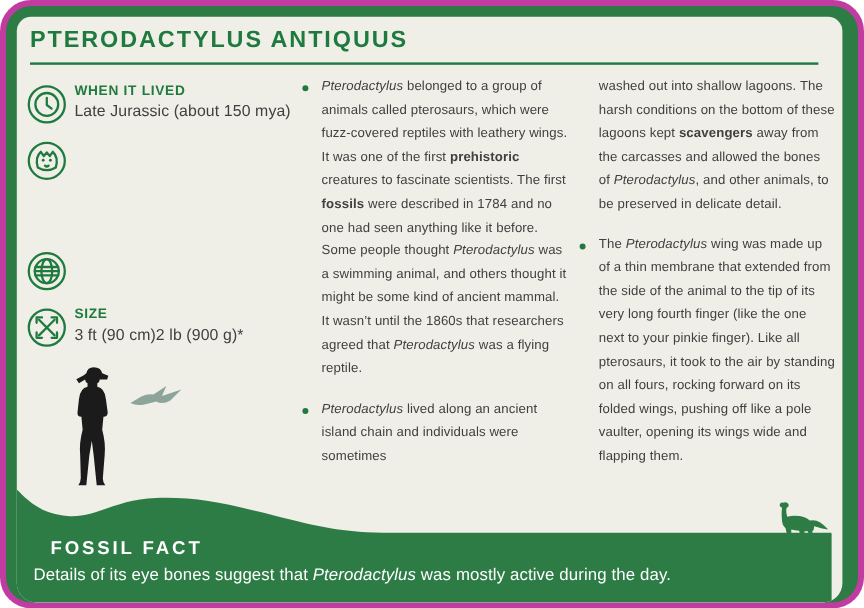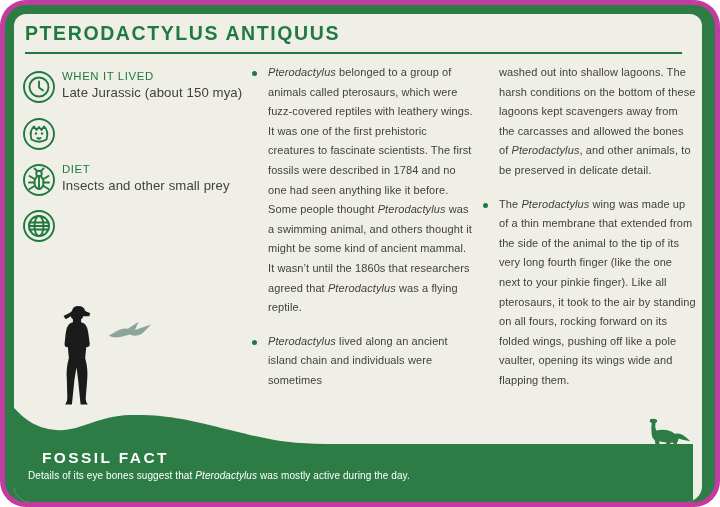--- a/index.html
+++ b/index.html
@@ -39,54 +39,54 @@
   }
   .title-rule{
     position:absolute;left:11px;top:38px;width:657px;height:2px;
     background:var(--green-text);
   }
   
   .fact{position:absolute;left:8px;width:225px;display:flex;align-items:flex-start;}
   .fact .ic{flex:0 0 34px;width:34px;height:34px;margin-top:1px}
   .fact .tx{margin-left:6px;padding-top:1px}
   .fact .lbl{
-    font-size:11.4px;font-weight:normal;letter-spacing:.6px;
+    font-size:11.4px;font-weight:bold;letter-spacing:.6px;
     color:var(--green-text);
   }
   .fact .val{
     font-size:13.2px;color:var(--body-text);margin-top:3px;letter-spacing:.1px;
   }
   .fact-0{top:55px}.fact-1{top:102px}.fact-2{top:148px}.fact-3{top:194px}.fact-4{top:241px}
   
   .human{position:absolute;left:41px;top:291px;width:42px;height:102px}
   .ptero{position:absolute;left:93px;top:305px;width:50px;height:27px}
   
   .col{position:absolute;top:49px;color:var(--body-text);
        font-size:11px;line-height:19.6px;letter-spacing:.1px}
   .col1{left:237px;width:224px}
   .col2{left:468px;width:214px}
   .para{position:relative;padding-left:17px;margin-bottom:14px}
   .para .dot{
     position:absolute;left:1px;top:8px;width:5px;height:5px;border-radius:50%;
     background:var(--green-text);
   }
   .para i{font-style:italic}
-  .para b{font-weight:normal}
+  .para b{font-weight:bold}
   
   .wave{position:absolute;left:0;top:394px;width:679px;height:38px;display:block}
   .footer-block{
     position:absolute;left:0;top:431px;width:679px;bottom:0;background:var(--green);
   }
   .fossil-heading{
     position:absolute;left:14px;top:4px;color:var(--white);
     font-size:15.5px;font-weight:bold;letter-spacing:2.4px;margin-left:14px;
   }
   .fossil-detail{
     position:absolute;left:14px;top:25px;width:650px;color:var(--white);
-    font-size:10px;letter-spacing:.1px;
+    font-size:14px;letter-spacing:.1px;
   }
   .fossil-detail i{font-style:italic}
   .sauropod{position:absolute;left:623px;top:403px;width:56px;height:29px}
   .icon-stroke{stroke:var(--green-text);fill:none;stroke-width:1.9;stroke-linecap:round;stroke-linejoin:round}
 </style>
 </head>
 <body>
 
 <div class="card">
   <div class="frame">
@@ -110,44 +110,41 @@
       <div class="fact fact-1">
         <svg class="ic" viewBox="-17 -17 34 34">
           <circle class="icon-stroke" r="15" stroke-width="2.1"></circle>
           <path class="icon-stroke" d="M-7.5,5.5 Q-10,-3 -5,-7.5 L-2.5,-4 L0,-7 L2.5,-4 L5,-7.5 Q10,-3 7.5,5.5 Q0,10 -7.5,5.5 Z"></path>
           <circle cx="-3" cy="-0.5" r="1.2" fill="var(--green-text)"></circle>
           <circle cx="3" cy="-0.5" r="1.2" fill="var(--green-text)"></circle>
           <path class="icon-stroke" d="M-1.5,4 Q0,5.5 1.5,4" stroke-width="1.2"></path>
         </svg>
       </div>
 
-      <div class="fact fact-2">
-        <svg class="ic" viewBox="-17 -17 34 34">
-          <circle class="icon-stroke" r="15" stroke-width="2.1"></circle>
-          <ellipse class="icon-stroke" cx="0" cy="2.5" rx="4.5" ry="6.5"></ellipse>
-          <circle class="icon-stroke" cx="0" cy="-6.5" r="2.8"></circle>
-          <path class="icon-stroke" d="M-1.8,-8.8 L-4.5,-11.5 M1.8,-8.8 L4.5,-11.5" stroke-width="1.4"></path>
-          <path class="icon-stroke" d="M-4.5,-1 L-9.5,-4 M-4.5,2.5 L-10,2.5 M-4.5,6 L-9.5,9 M4.5,-1 L9.5,-4 M4.5,2.5 L10,2.5 M4.5,6 L9.5,9" stroke-width="1.4"></path>
-          <path class="icon-stroke" d="M0,-3.5 L0,8.5" stroke-width="1.2"></path>
-        </svg>
-        <div class="tx">
-          <div class="lbl">DIET</div>
-          <div class="val">Insects and other small prey</div>
-        </div>
-      </div>
 
       <div class="fact fact-3">
         <svg class="ic" viewBox="-17 -17 34 34">
           <circle class="icon-stroke" r="15" stroke-width="2.1"></circle>
           <circle class="icon-stroke" r="10"></circle>
           <ellipse class="icon-stroke" rx="4.5" ry="10"></ellipse>
           <path class="icon-stroke" d="M-9.5,-3.5 L9.5,-3.5 M-10,0 L10,0 M-9.5,3.5 L9.5,3.5" stroke-width="1.3"></path>
         </svg>
       </div>
 
+      <div class="fact fact-4">
+        <svg class="ic" viewBox="-17 -17 34 34">
+          <circle class="icon-stroke" r="15" stroke-width="2.1"></circle>
+          <path class="icon-stroke" d="M-6.5,-6.5 L6.5,6.5 M-6.5,6.5 L6.5,-6.5" stroke-width="1.6"></path>
+          <path class="icon-stroke" d="M-8.5,-4 L-8.5,-8.5 L-4,-8.5 M4,-8.5 L8.5,-8.5 L8.5,-4 M8.5,4 L8.5,8.5 L4,8.5 M-4,8.5 L-8.5,8.5 L-8.5,4" stroke-width="1.6"></path>
+        </svg>
+        <div class="tx">
+          <div class="lbl">SIZE</div>
+          <div class="val">3 ft (90 cm)2 lb (900 g)*</div>
+        </div>
+      </div>
 
       <svg class="human" viewBox="0 0 40 100">
         <path fill="var(--silhouette-black)" d="M16,6 Q17,1 22,1 Q28,1 29,6 L34,8 L33,11 L27,11 Q27,13 25,14 L25,17 Q31,18 32,27 L33.5,38 Q33.5,41.5 30,41.5 L29,52 Q32,63 31,73 L29.5,92 Q29.5,95 31.5,97.5 L24.5,97.5 L22,73 L20.5,61 L18.5,73 L16,97.5 L9.5,97.5 Q11.5,94.5 11.5,91.5 L11,73 Q10,63 13,52 L12,41.5 Q8.5,41.5 8.8,38 L10,27 Q11,18 17,17 L17,14 Q15,13 15,11 L10,14 L7.8,10.8 L14,7.5 Z"></path>
       </svg>
       <svg class="ptero" viewBox="0 0 60 30">
         <path fill="var(--pterosaur-gray)" d="M2,19 L13,12.5 Q19,9.5 25,10.5 L38,2 L33.5,12 L53,5.5 L42,16.5 Q34,21 28,17.5 L16,20.5 Q8,22 2,19 Z"></path>
       </svg>
 
       <div class="col col1">
         <div class="para">

